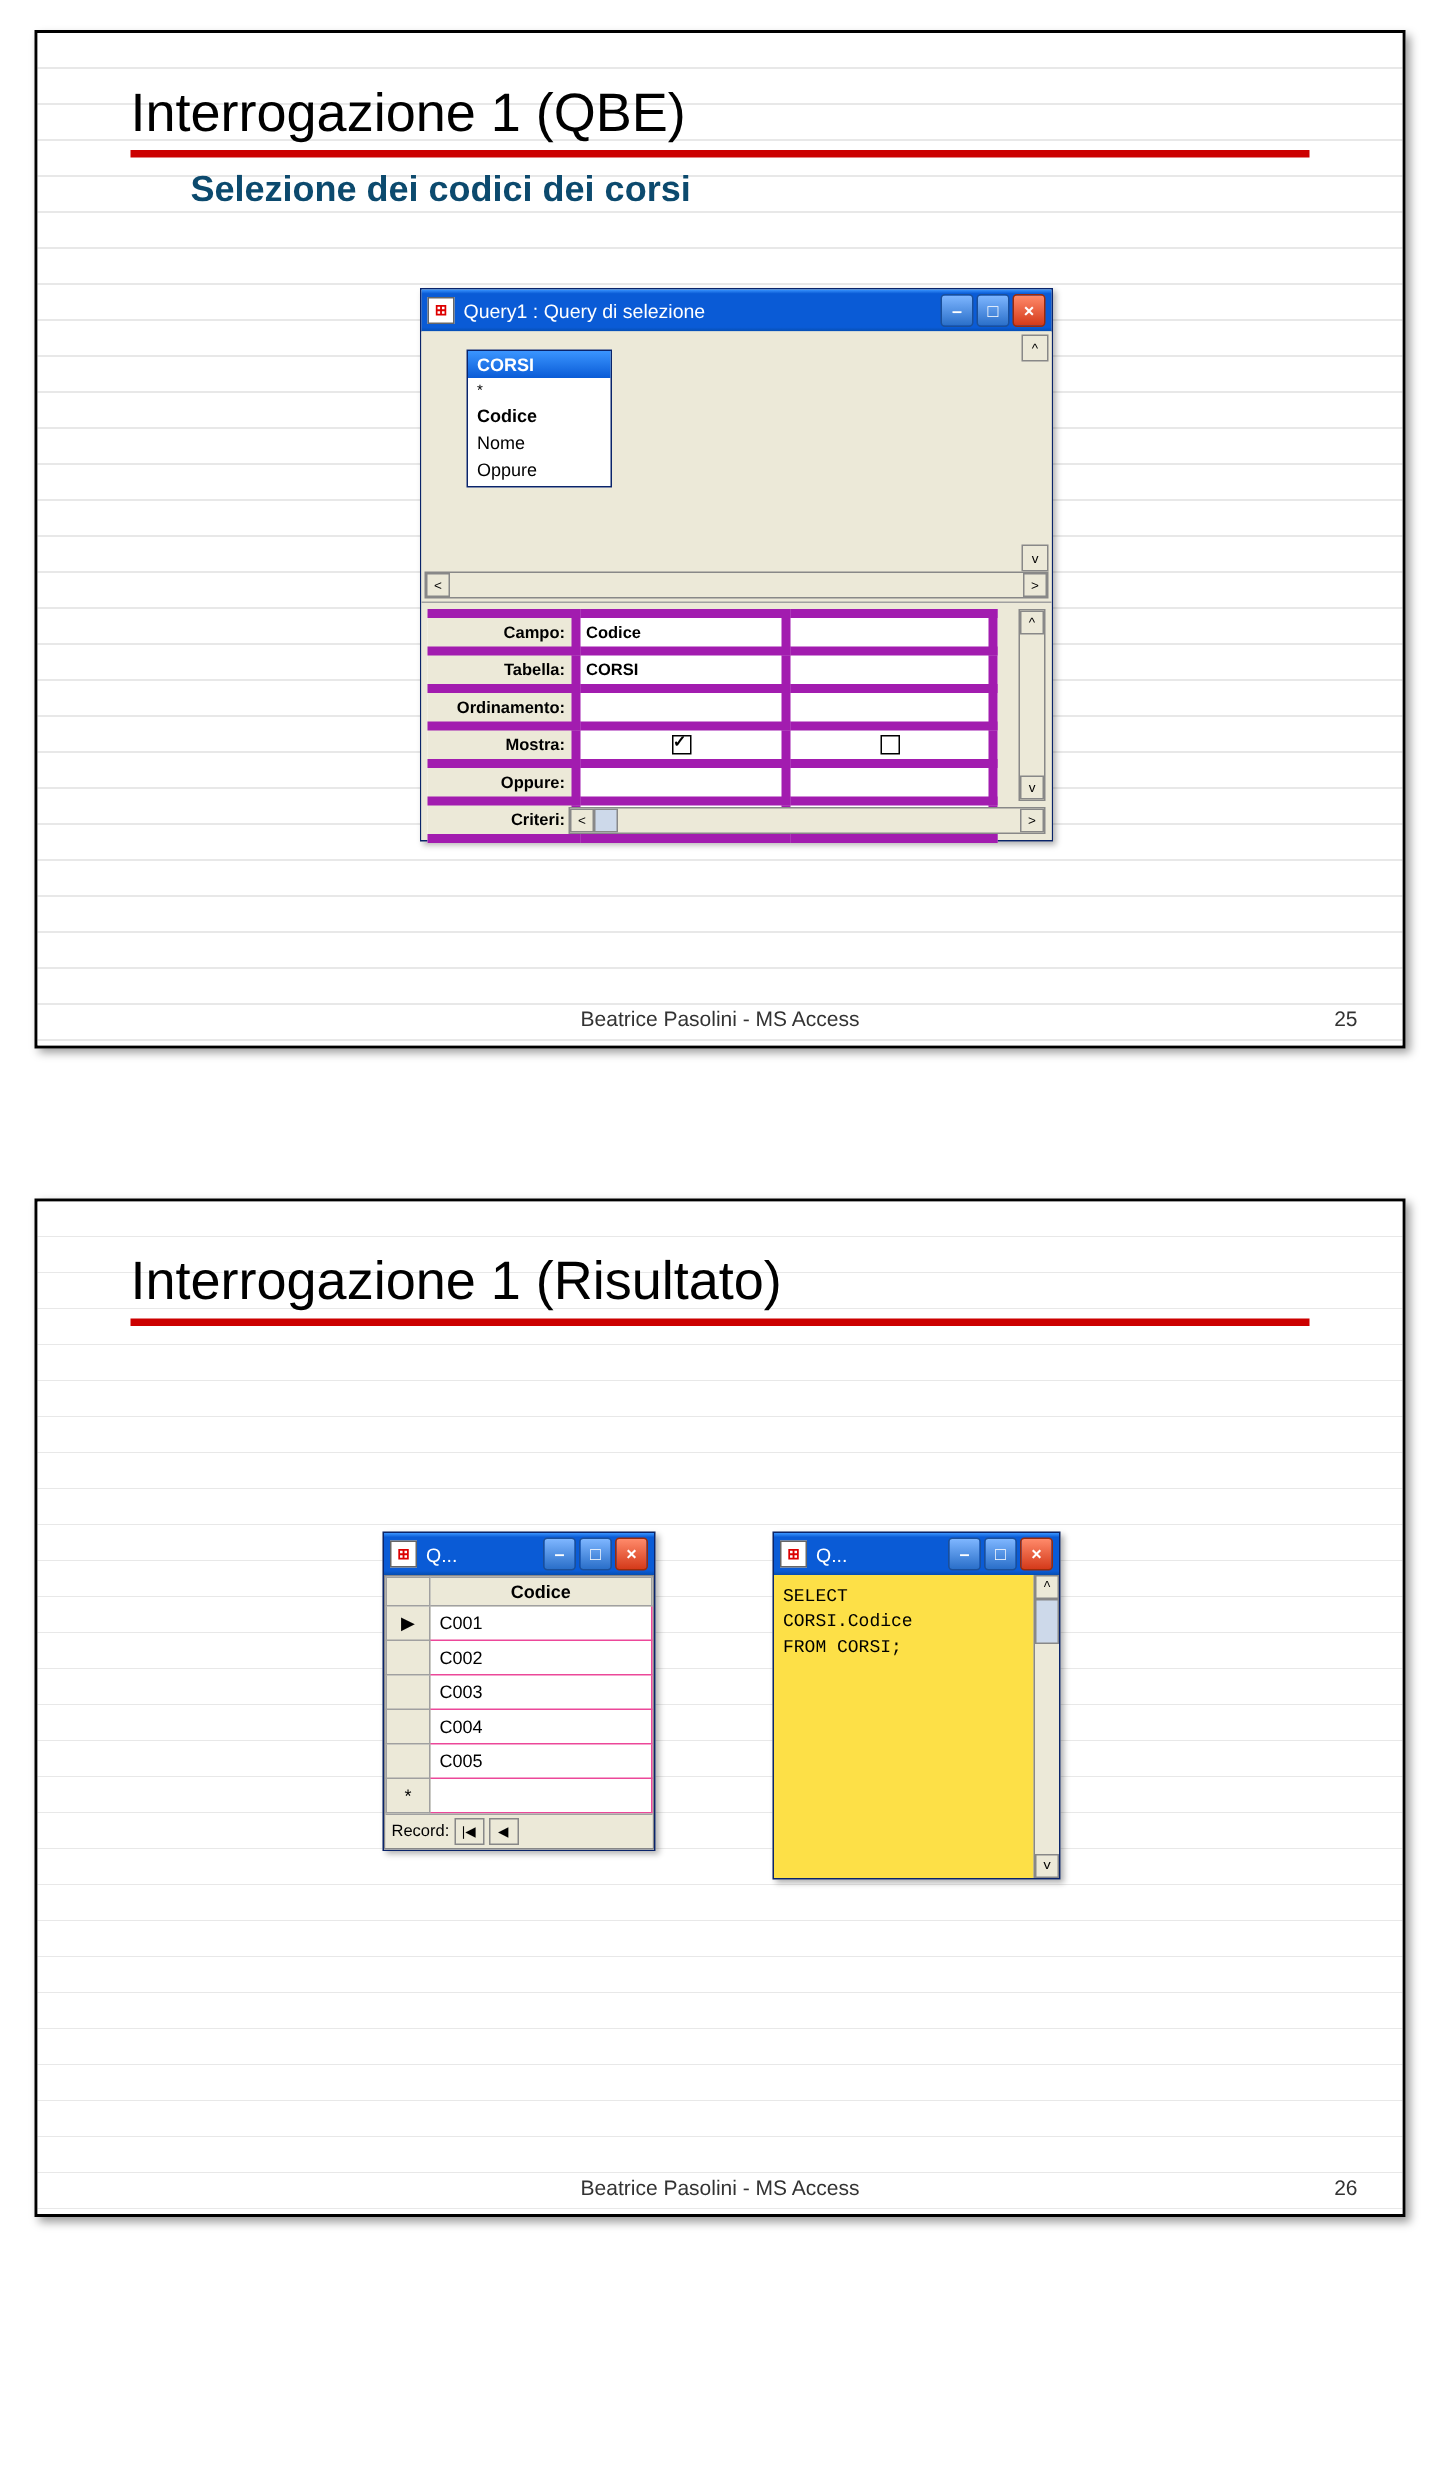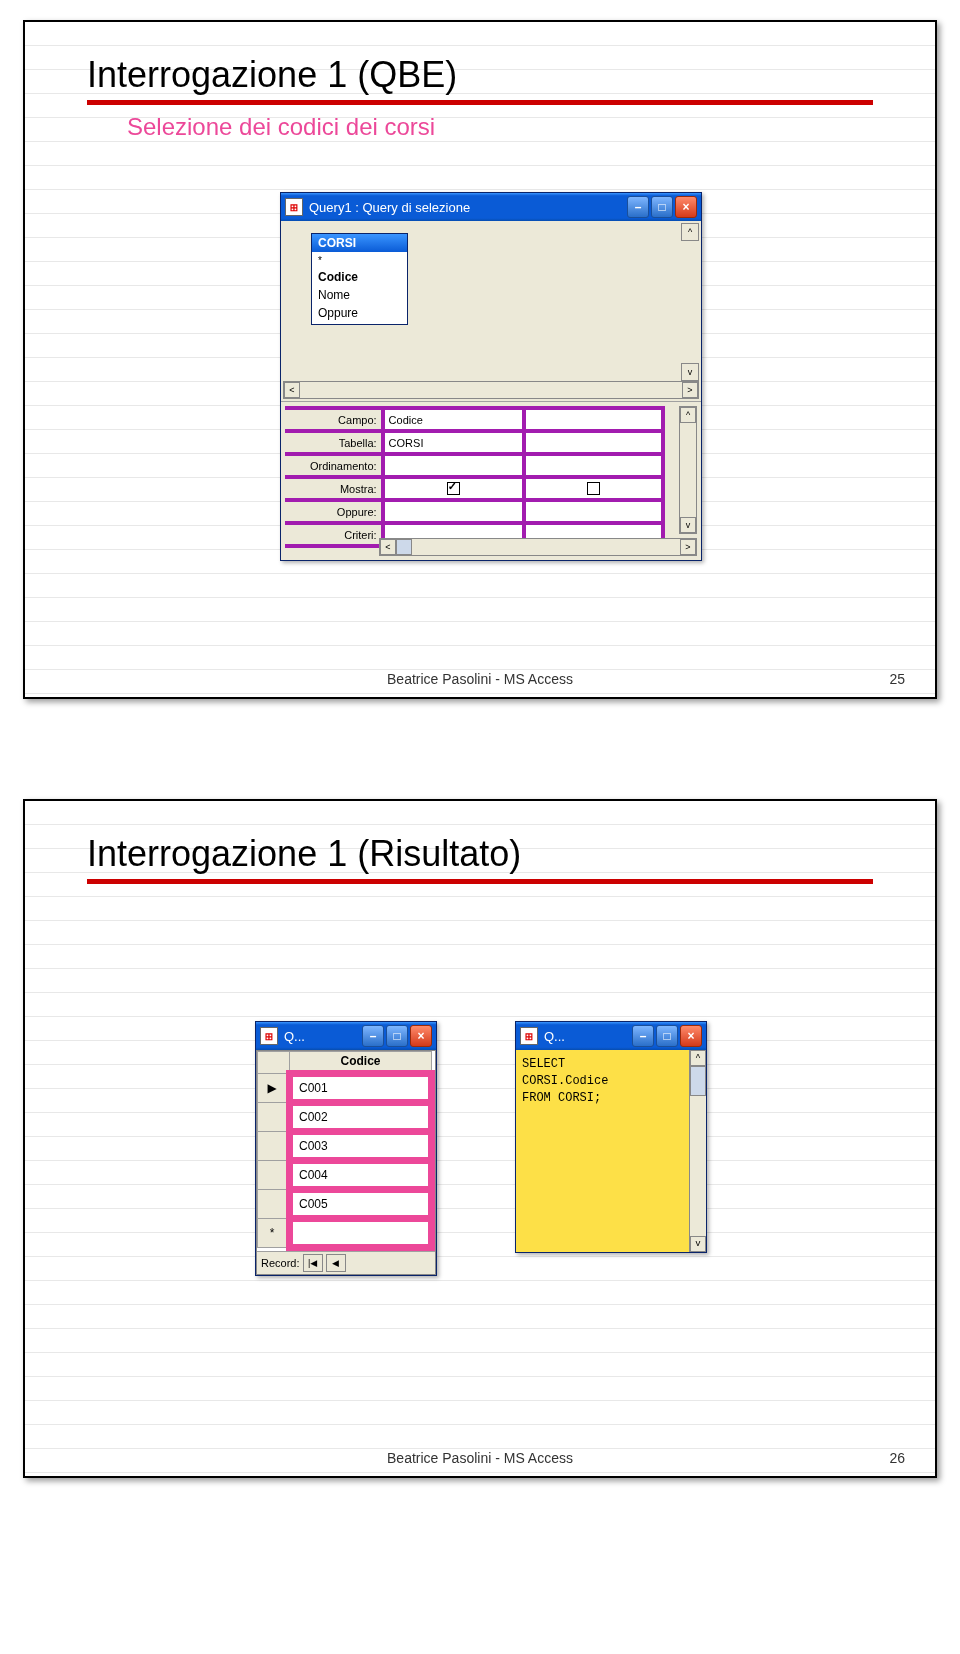--- a/index.html
+++ b/index.html
@@ -43,23 +43,23 @@
   font-weight: normal;
 }
 .title-underline {
   height: 5px;
   background: #c00;
   width: 100%;
   margin-bottom: 8px;
 }
 .subtitle {
   font-size: 24px;
-  color: #ec4899;
+  color: #0c4a6e;
   margin-left: 40px;
-  font-weight: normal;
+  font-weight: bold;
 }
 .footer {
   position: absolute;
   bottom: 10px;
   left: 0;
   right: 0;
   text-align: center;
   font-size: 14px;
   color: #333;
   z-index: 1;
@@ -204,23 +204,24 @@
   padding: 4px;
   position: relative;
 }
 .dg-table {
   border-collapse: collapse;
   background: #fff;
   font-size: 11px;
   width: 380px;
 }
 .dg-table td {
-  border: 4px solid #a21caf;
+  border: 6px solid #a21caf;
   height: 17px;
   padding: 1px 4px;
+  font-weight: bold;
 }
 .dg-table td.lbl {
   background: #ece9d8;
   text-align: right;
   width: 90px;
   border-left: none;
 }
 .dg-table td.col1 { width: 140px; }
 .dg-table td.col2 { width: 140px; }
 .dg-check {
@@ -291,21 +292,21 @@
   width: 100%;
 }
 .datasheet th {
   background: #ece9d8;
   border: 1px solid #a0a0a0;
   padding: 2px 6px;
   font-weight: bold;
   text-align: center;
 }
 .datasheet td {
-  border: 7px solid #ec4899;
+  border: 1px solid #ec4899;
   padding: 2px 6px;
   height: 18px;
 }
 .datasheet td.rowsel {
   background: #ece9d8;
   width: 16px;
   text-align: center;
   border: 1px solid #a0a0a0;
 }
 .record-nav {

